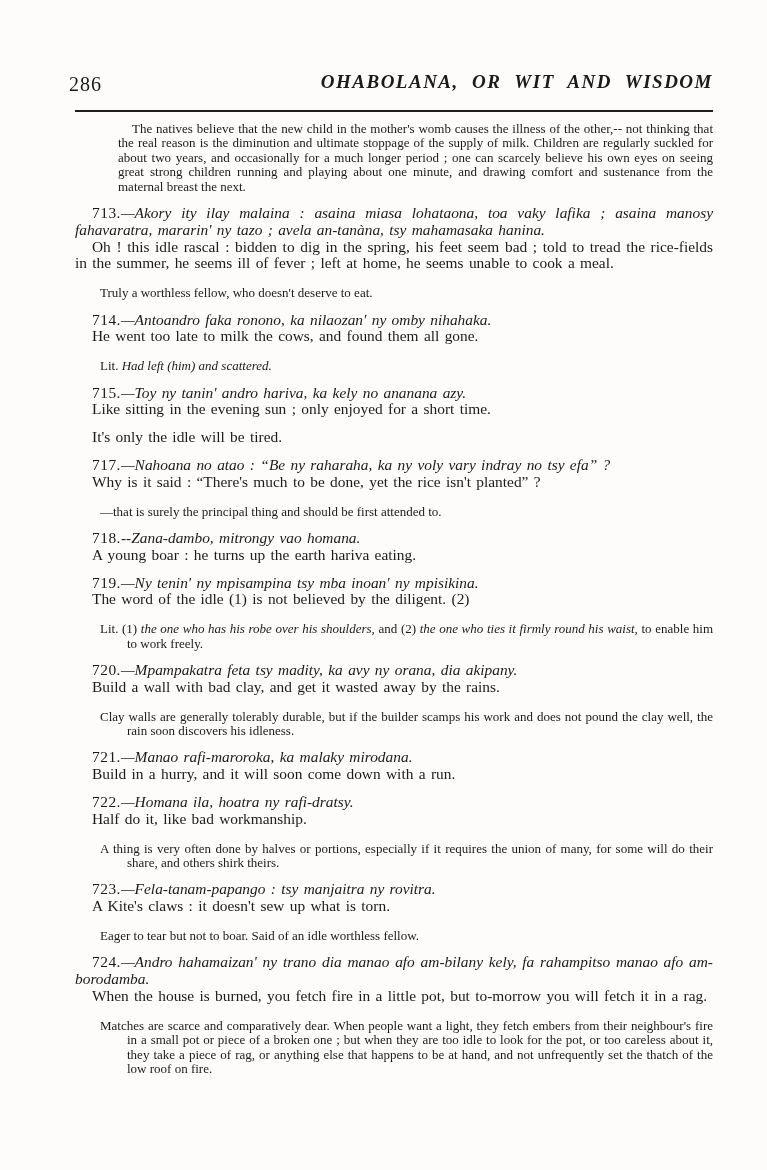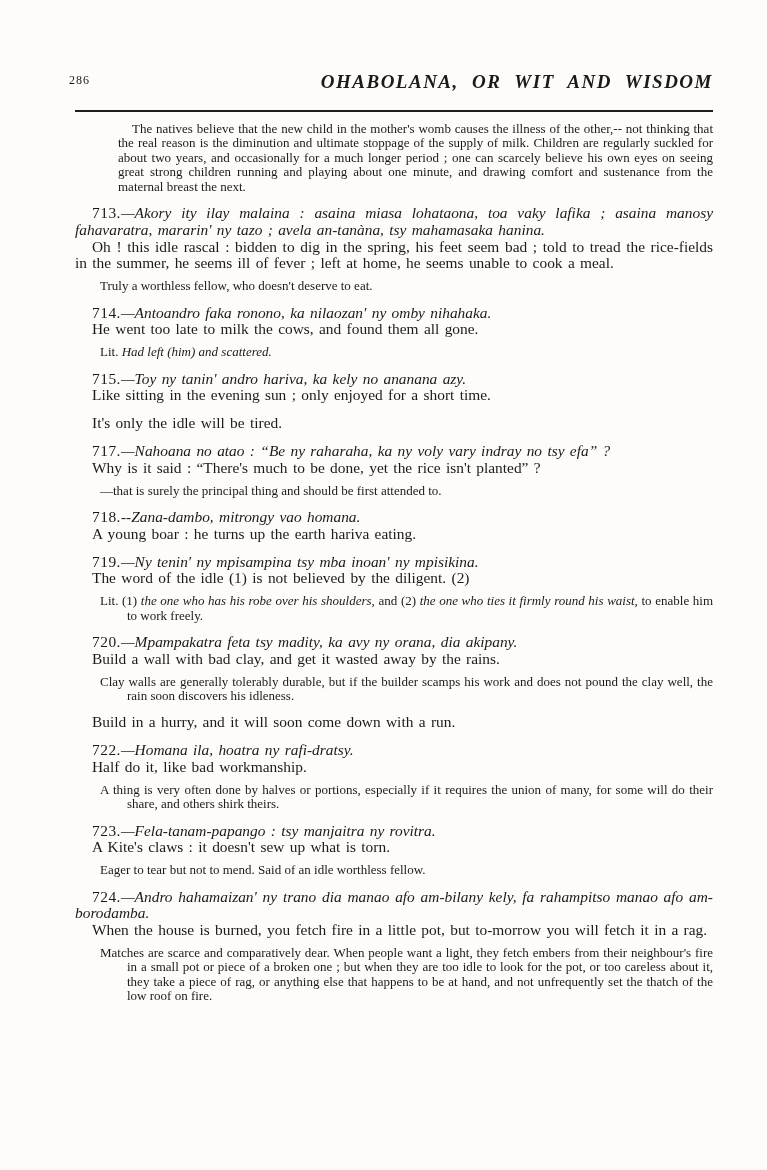--- a/index.html
+++ b/index.html
@@ -23,21 +23,21 @@
   }
   
   .running-head {
     position: relative;
     height: 24px;
   }
   .pagenum {
     position: absolute;
     left: -6px;
     top: 3px;
-    font-size: 12px;
+    font-size: 20px;
     letter-spacing: 1px;
   }
   .title {
     text-align: right;
     font-style: italic;
     font-weight: bold;
     font-size: 19px;
     letter-spacing: 1.5px;
     word-spacing: 7px;
     line-height: 24px;
@@ -55,21 +55,21 @@
     line-height: 14.4px;
     text-align: justify;
     margin: 0;
   }
   .intro-note {
     margin-top: 10px;
     padding-left: 43px;
     text-indent: 14px;
   }
   .entry-note {
-    margin-top: 7px;
+    margin-top: 14px;
     padding-left: 52px;
     text-indent: -27px;
   }
   
   .entry {
     margin-top: 11px;
   }
   .mainline {
     font-size: 15.4px;
     line-height: 16.8px;
@@ -141,33 +141,34 @@
     <p class="smallnote entry-note"><span>Lit. (1) </span><i>the one who  has his robe over his shoulders,</i><span>  and  (2) </span><i>the one  who  ties it firmly round his waist,</i><span> to enable him to work freely.</span></p>
   </article>
 
   <article class="entry">
     <p class="mainline"><span class="entry-num">720.</span><span class="proverb-ital">—Mpampakatra feta tsy madity, ka avy ny orana, dia akipany.</span></p>
     <p class="mainline">Build a wall with bad clay, and get it wasted away by the rains.</p>
     <p class="smallnote entry-note"><span>Clay walls are  generally  tolerably durable, but  if the builder  scamps his  work and does not pound the clay well, the rain soon discovers his idleness.</span></p>
   </article>
 
   <article class="entry">
+    <p class="mainline"><span class="entry-num">721.</span><span class="proverb-ital">—Manao rafi-maroroka, ka malaky mirodana.</span></p>
     <p class="mainline">Build in a hurry, and it will soon come down with a run.</p>
   </article>
 
   <article class="entry">
     <p class="mainline"><span class="entry-num">722.</span><span class="proverb-ital">—Homana ila, hoatra ny rafi-dratsy.</span></p>
     <p class="mainline">Half do it, like bad workmanship.</p>
     <p class="smallnote entry-note"><span>A thing is very often done  by halves  or  portions,  especially if  it requires  the union of many, for some will do their share, and others shirk theirs.</span></p>
   </article>
 
   <article class="entry">
     <p class="mainline"><span class="entry-num">723.</span><span class="proverb-ital">—Fela-tanam-papango :  tsy manjaitra ny rovitra.</span></p>
     <p class="mainline">A Kite's claws :  it doesn't sew up what is torn.</p>
-    <p class="smallnote entry-note"><span>Eager to tear but not to mend.   Said of an idle worthless fellow.</span></p>
+    <p class="smallnote entry-note"><span>Eager to tear but not to boar.   Said of an idle worthless fellow.</span></p>
   </article>
 
   <article class="entry">
     <p class="mainline"><span class="entry-num">724.</span><span class="proverb-ital">—Andro hahamaizan' ny trano dia manao afo  am-bilany  kely, fa rahampitso manao afo am-borodamba.</span></p>
     <p class="mainline">When the house is burned, you fetch fire in a little pot, but to-morrow you will fetch it in a rag.</p>
     <p class="smallnote entry-note"><span>Matches  are  scarce  and comparatively dear.   When  people  want  a light,  they  fetch embers from their neighbour's  fire  in a small pot or piece of a broken one ;   but when they are too idle to look for the pot, or  too careless  about it, they take a piece of  rag, or anything else that happens to be at hand, and not unfrequently set the thatch of the low roof on fire.</span></p>
   </article>
 
 </div>
 

